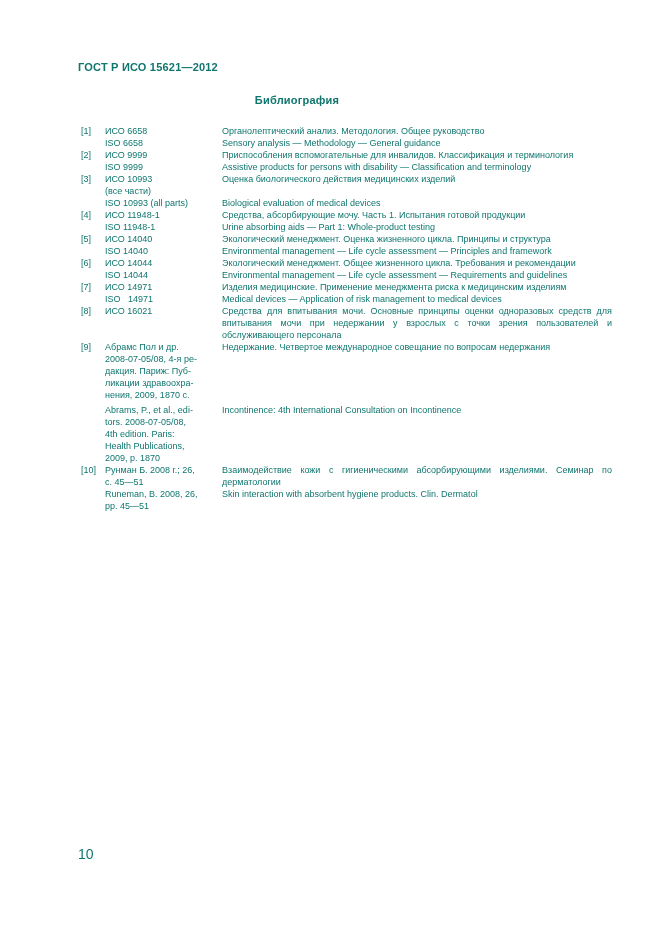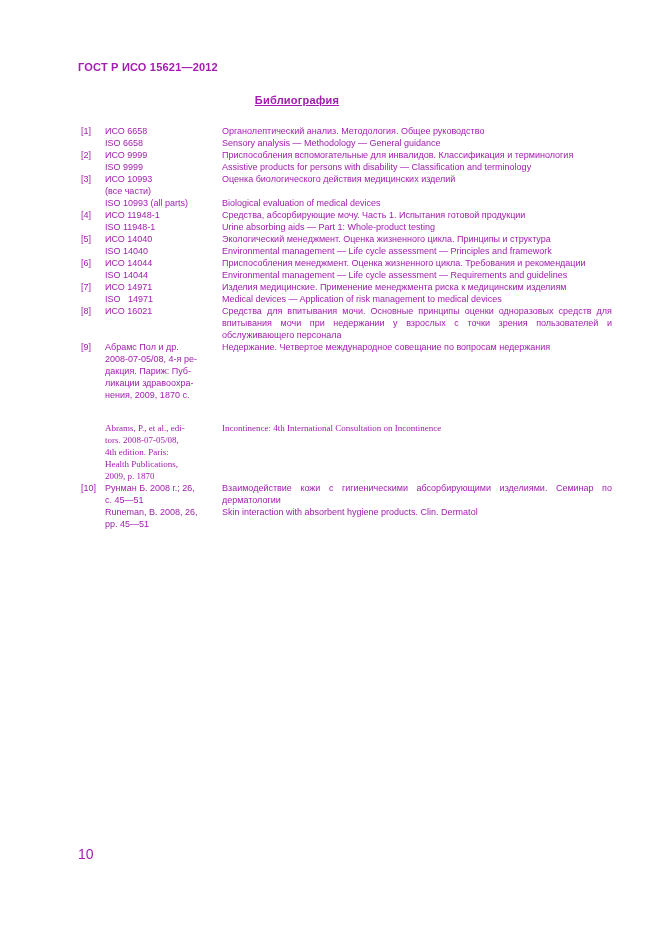--- a/index.html
+++ b/index.html
@@ -6,42 +6,41 @@
     margin: 0;
     padding: 0;
     background: #ffffff;
   }
   .page {
     position: relative;
     width: 661px;
     height: 936px;
     background: #ffffff;
     font-family: "Liberation Sans", "DejaVu Sans", sans-serif;
-    color: #a21caf;
+    color: #0f766e;
     overflow: hidden;
   }
   .doc-code {
     position: absolute;
     left: 78px;
     top: 61px;
     font-size: 11px;
     font-weight: bold;
     letter-spacing: 0.2px;
     white-space: nowrap;
   }
   .section-title {
     position: absolute;
     left: 0;
     top: 94px;
     width: 594px;
     text-align: center;
     font-size: 11px;
     font-weight: bold;
     letter-spacing: 0.2px;
-    text-decoration: underline;
   }
   .bib-list {
     position: absolute;
     left: 81px;
     top: 125px;
     width: 531px;
     font-size: 9px;
     line-height: 12px;
   }
   .entry { margin: 0; }
@@ -57,21 +56,21 @@
     flex: 0 0 117px;
     width: 117px;
     white-space: pre-wrap;
     padding-right: 16px;
     box-sizing: border-box;
   }
   .desc {
     flex: 1 1 auto;
     text-align: justify;
   }
-  .gap-top { margin-top: 21px; font-family: Liberation Serif, serif; }
+  .gap-top { margin-top: 3px; }
   .page-number {
     position: absolute;
     left: 78px;
     top: 846px;
     font-size: 14px;
   }
 </style>
 </head>
 <body>
 
@@ -146,21 +145,21 @@
         <div class="num"></div>
         <div class="desig">ISO 14040</div>
         <div class="desc">Environmental management — Life cycle assessment — Principles and framework</div>
       </div>
     </div>
 
     <div class="entry">
       <div class="row">
         <div class="num">[6]</div>
         <div class="desig">ИСО 14044</div>
-        <div class="desc">Приспособления менеджмент. Оценка жизненного цикла. Требования и рекоменда­ции</div>
+        <div class="desc">Экологический менеджмент. Общее жизненного цикла. Требования и рекоменда­ции</div>
       </div>
       <div class="row">
         <div class="num"></div>
         <div class="desig">ISO 14044</div>
         <div class="desc">Environmental management — Life cycle assessment — Requirements and guidelines</div>
       </div>
     </div>
 
     <div class="entry">
       <div class="row">

